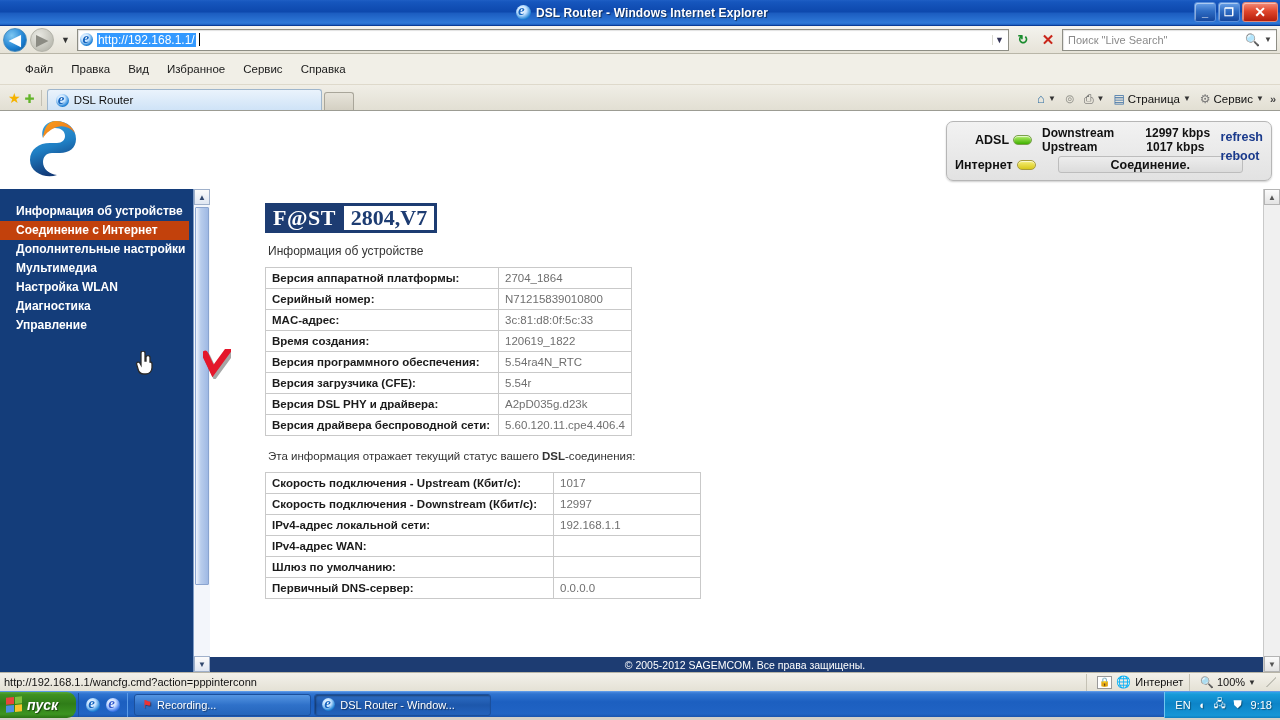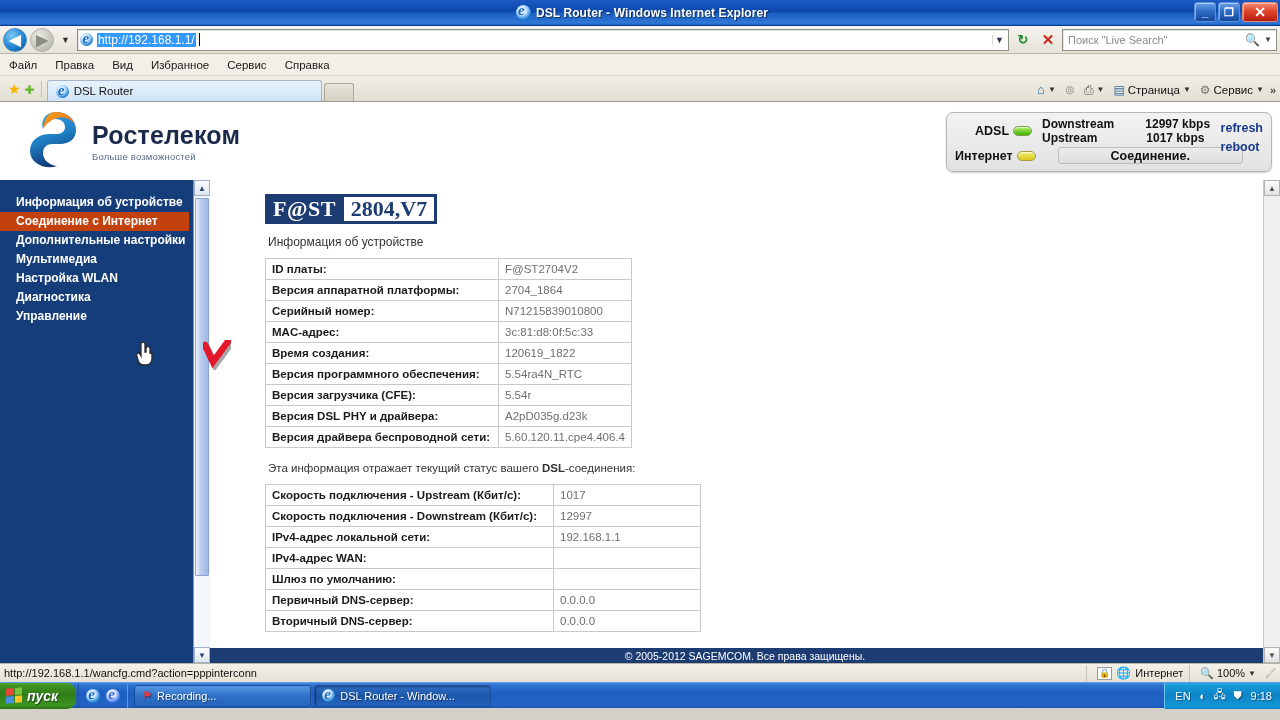--- a/index.html
+++ b/index.html
@@ -85,22 +85,22 @@
     width:215px;height:22px;background:#fff;border:1px solid #8e8e85;
     display:flex;align-items:center; padding:0 2px;
     box-shadow:inset 1px 1px 1px rgba(0,0,0,.12);
   }
   .searchbox .ph{ flex:1; color:#8a8a8a; font-size:11px; padding-left:3px;}
   .srch-ico{ color:#2b6fbd; font-size:12px; padding:0 2px;}
   .srch-arrow{ color:#444; font-size:8px; padding:0 2px;}
 
   
   .menubar{
-    height:22px; background:#f1efe7; display:flex; align-items:center;
-    padding-left:0; gap:0; border-bottom:1px solid #ded9cb;
+    height:31px; background:#f1efe7; display:flex; align-items:center;
+    padding-left:16px; gap:0; border-bottom:1px solid #ded9cb;
   }
   .menuitem{ padding:1px 9px; font-size:11.5px; color:#1a1a1a; }
 
   
   .tabbar{
     height:26px; background:linear-gradient(to bottom,#f0eee6,#e2dfd3);
     display:flex; align-items:flex-end; padding-left:6px; position:relative;
     border-bottom:1px solid #9c9c93;
   }
   .favstar{ font-size:14px; padding:0 2px 4px 2px; }
@@ -418,24 +418,20 @@
             <linearGradient id="rtg2" x1="0" y1="0" x2="0.3" y2="1">
               <stop offset="0%" stop-color="#3ea7e0"></stop>
                 <stop offset="55%" stop-color="#1f7fc4"></stop>
                 <stop offset="100%" stop-color="#123a78"></stop>
             </linearGradient>
           </defs>
           <path d="M34 2 C46 2 54 10 54 20 C54 29 47 34 38 34 L30 34 C24 34 21 38 21 43 C21 50 27 55 35 56 C24 60 8 54 8 41 C8 30 17 24 28 24 L35 24 C40 24 43 21 43 17 C43 12 39 9 33 9 C27 9 22 13 21 19 C18 9 25 2 34 2 Z" fill="url(#rtg2)"></path>
           <path d="M34 2 C43 2 50 7 53 14 C48 8 41 6 35 8 C29 10 24 14 21 19 C22 9 26 2 34 2 Z" fill="url(#rtg1)"></path>
         </svg>
       </div>
-      <div>
-        <div class="rt-name">Ростелеком</div>
-        <div class="rt-sub">Больше возможностей</div>
-      </div>
     </div>
 
     <div class="status-panel">
       <div class="sp-row1">
         <span class="sp-label">ADSL</span>
         <span class="led"></span>
         <div class="sp-speeds">
           <div><span>Downstream</span><span class="sp-val" style="width:96px">12997 kbps</span></div>
           <div><span>Upstream</span><span class="sp-val" style="width:107px">1017 kbps</span></div>
         </div>
@@ -477,24 +473,20 @@
         <div class="fast-logo">
           <span class="fast-left">F@ST</span>
           <span class="fast-right">2804,V7</span>
         </div>
 
         <div class="sec-title">Информация об устройстве</div>
 
         <table class="infotbl tbl1">
           <tbody>
             <tr>
-                <td class="k">ID платы:</td>
-                <td class="v">F@ST2704V2</td>
-              </tr>
-            <tr>
                 <td class="k">Версия аппаратной платформы:</td>
                 <td class="v">2704_1864</td>
               </tr>
             <tr>
                 <td class="k">Серийный номер:</td>
                 <td class="v">N71215839010800</td>
               </tr>
             <tr>
                 <td class="k">MAC-адрес:</td>
                 <td class="v">3c:81:d8:0f:5c:33</td>
@@ -543,24 +535,20 @@
             <tr>
                 <td class="k">IPv4-адрес WAN:</td>
                 <td class="v"></td>
               </tr>
             <tr>
                 <td class="k">Шлюз по умолчанию:</td>
                 <td class="v"></td>
               </tr>
             <tr>
                 <td class="k">Первичный DNS-сервер:</td>
-                <td class="v">0.0.0.0</td>
-              </tr>
-            <tr>
-                <td class="k">Вторичный DNS-сервер:</td>
                 <td class="v">0.0.0.0</td>
               </tr>
           </tbody>
         </table>
       </div>
 
       <div class="footer-bar">© 2005-2012 SAGEMCOM. Все права защищены.</div>
 
       <div class="page-scroll">
         <div class="ps-btn">▲</div>

